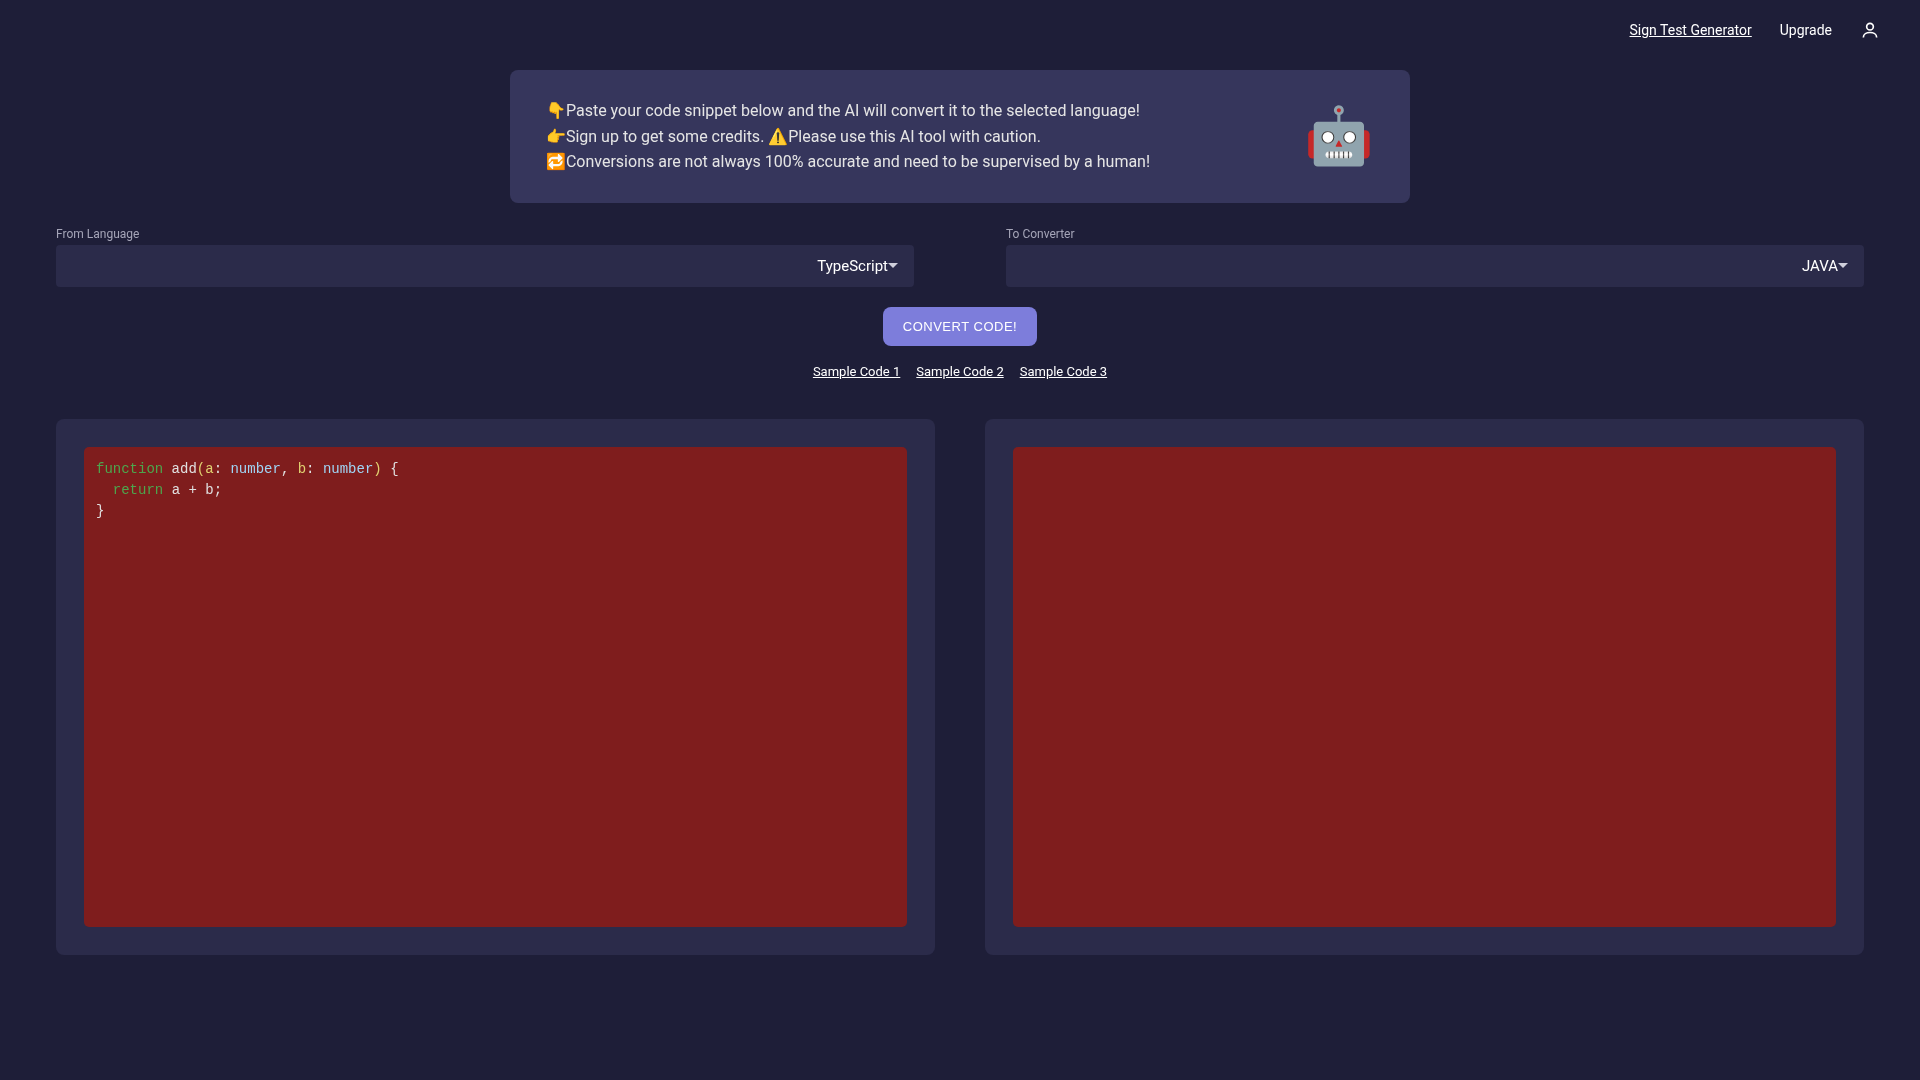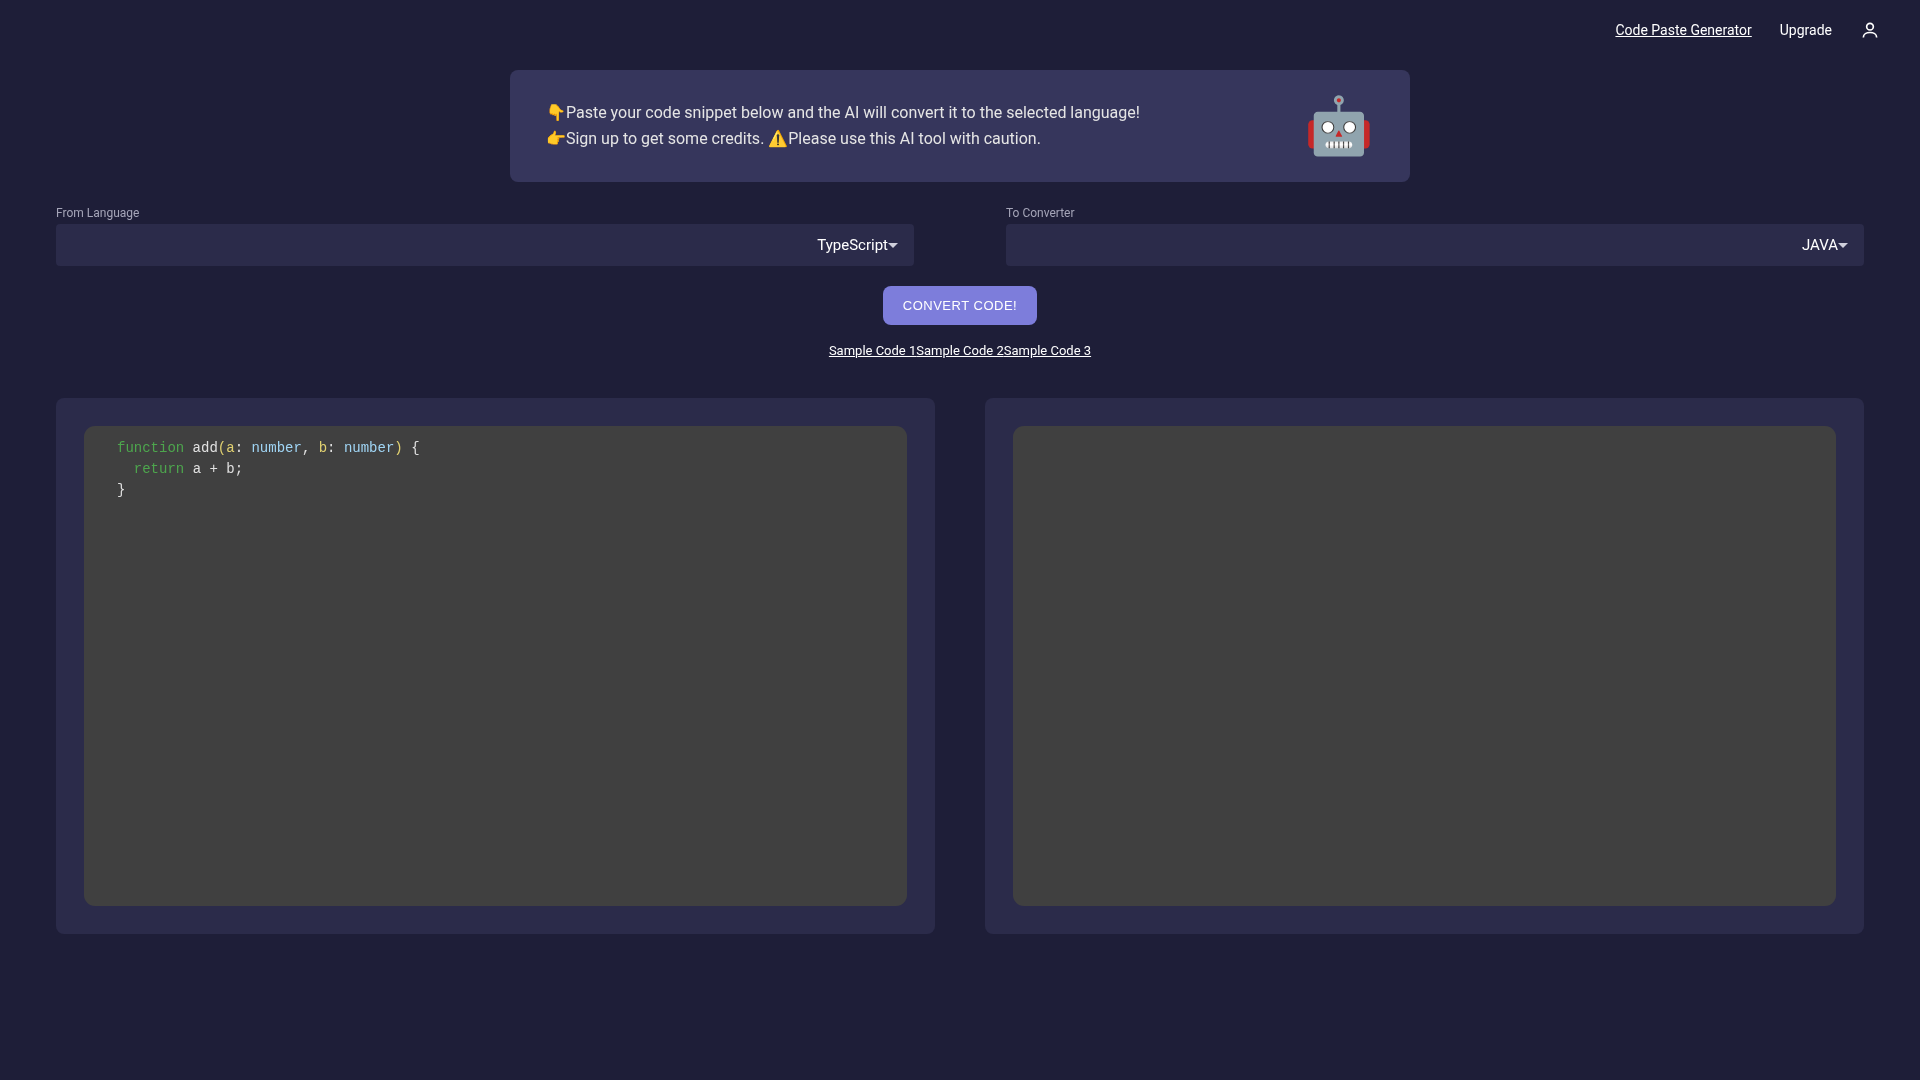--- a/index.html
+++ b/index.html
@@ -130,20 +130,21 @@
       padding: 12px 20px;
       font-size: 13px;
       font-weight: 500;
       letter-spacing: 0.5px;
       cursor: pointer;
     }
     
     .sample-links {
       display: flex;
       justify-content: center;
+      gap: 16px;
       margin-bottom: 40px;
     }
     
     .sample-link {
       color: #ffffff;
       font-size: 13px;
       text-decoration: underline;
       cursor: pointer;
     }
     
@@ -154,56 +155,57 @@
     }
     
     .code-panel {
       flex: 1;
       background-color: #2b2b4a;
       border-radius: 8px;
       padding: 28px;
     }
     
     .code-editor {
-      background-color: #404040;
-      border-radius: 11px;
-      padding: 12px 33px;
+      background-color: #7f1d1d;
+      border-radius: 5px;
+      padding: 12px 12px;
       min-height: 480px;
       font-family: "Courier New", Courier, monospace;
       font-size: 14px;
       line-height: 1.5;
       white-space: pre;
       color: #e0e0e0;
     }
     
     .tok-keyword { color: #4da64d; }
     .tok-fn { color: #e0e0e0; }
     .tok-param { color: #e0d070; }
     .tok-type { color: #a0d5f5; }
     .tok-punct { color: #e0e0e0; }
     .tok-yellow-punct { color: #e0d070; }
     .tok-return { color: #4da64d; }
   </style>
 </head>
 <body>
 
 <div class="header">
-  <span class="nav-link underlined">Code Paste Generator</span>
+  <span class="nav-link underlined">Sign Test Generator</span>
   <span class="nav-link">Upgrade</span>
   <svg class="user-icon" viewBox="0 0 24 24">
     <circle cx="12" cy="8" r="4"></circle>
     <path d="M4 21 c0-4 4-6 8-6 s8 2 8 6"></path>
   </svg>
 </div>
 
 <div class="welcome-card">
   <div class="welcome-content">
     <div class="welcome-text">
       <div>👇Paste your code snippet below and the AI will convert it to the selected language!</div>
       <div>👉Sign up to get some credits. ⚠️Please use this AI tool with caution.</div>
+      <div>🔁Conversions are not always 100% accurate and need to be supervised by a human!</div>
     </div>
   </div>
   <div class="robot-emoji">🤖</div>
 </div>
 
 <div class="selects-row">
   <div class="select-group">
     <label class="select-label">From Language</label>
     <div class="select-box">
       <span>TypeScript</span>

